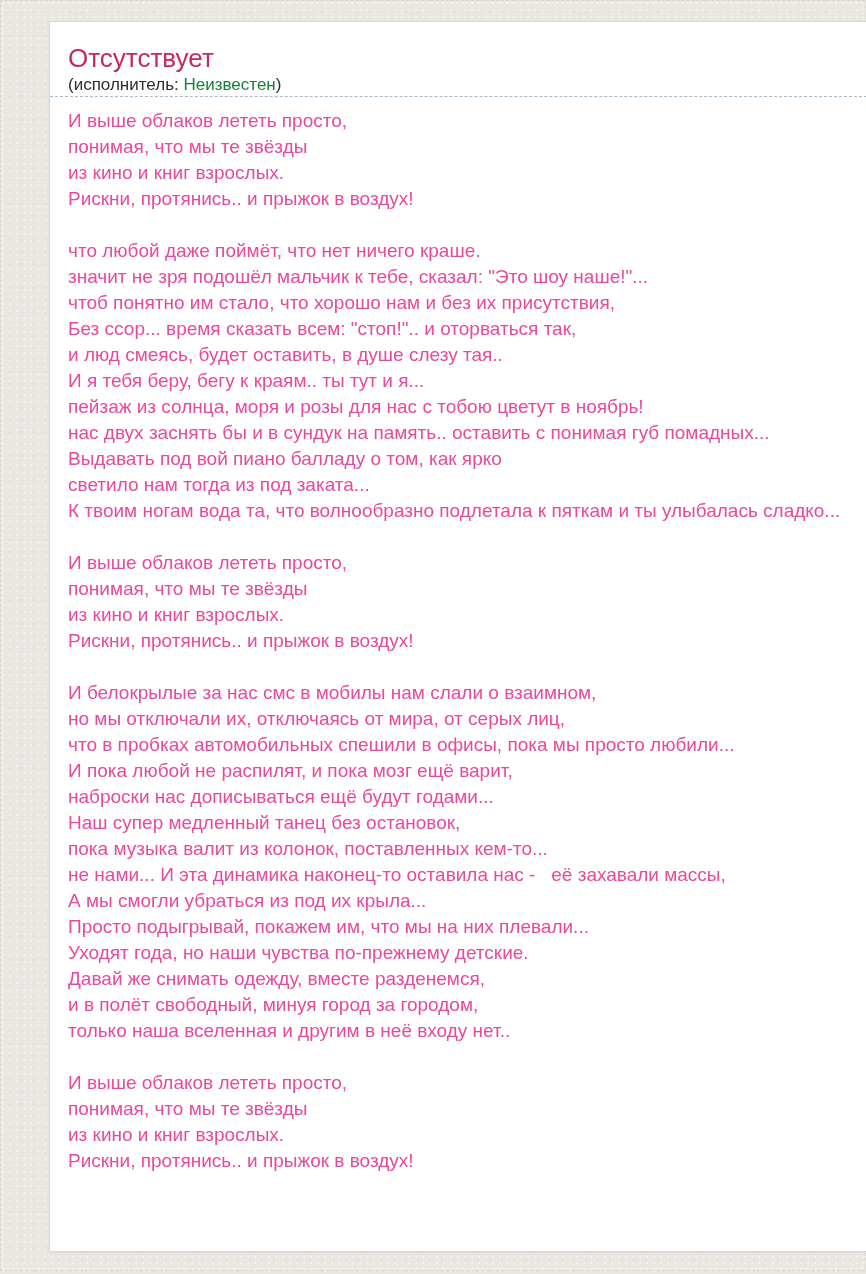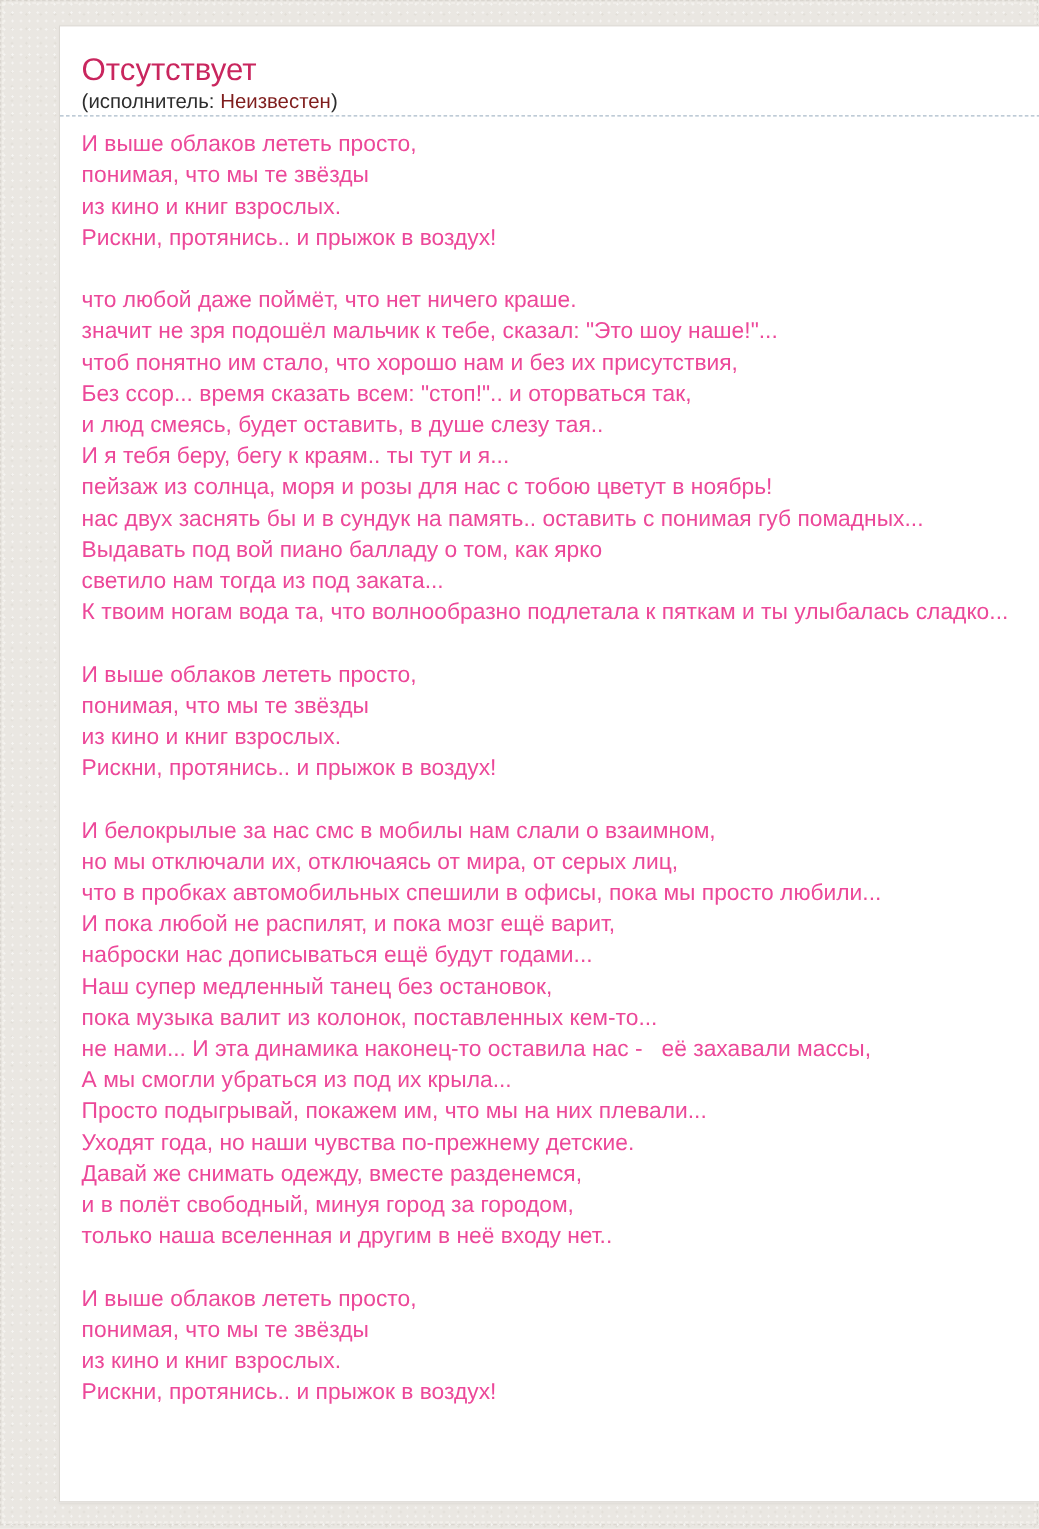--- a/index.html
+++ b/index.html
@@ -56,21 +56,21 @@
   }
   .artist-line {
     margin: 0;
     font-size: 17px;
     line-height: 21px;
     color: #2d2d2d;
     white-space: pre;
     padding-bottom: 1px;
   }
   .artist-link {
-    color: #7f1d1d;
+    color: #15803d;
     text-decoration: none;
     cursor: pointer;
   }
   .lyrics-block {
     margin-top: 11px;
     padding: 0 0 0 18px;
     color: #ec4899;
     font-size: 19px;
     line-height: 26px;
   }

